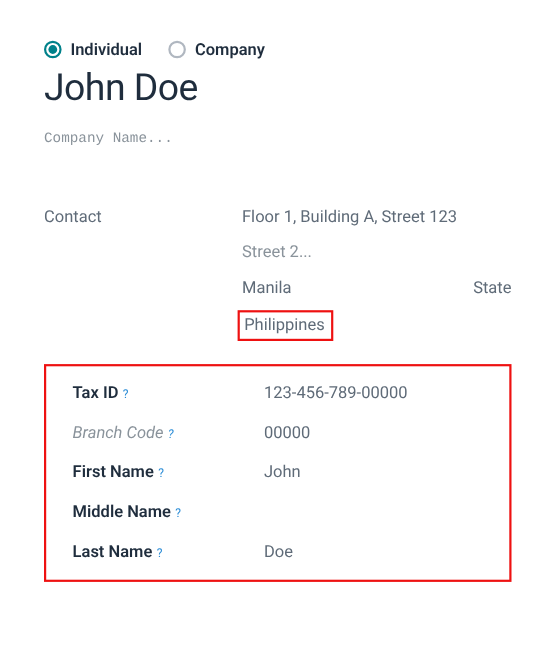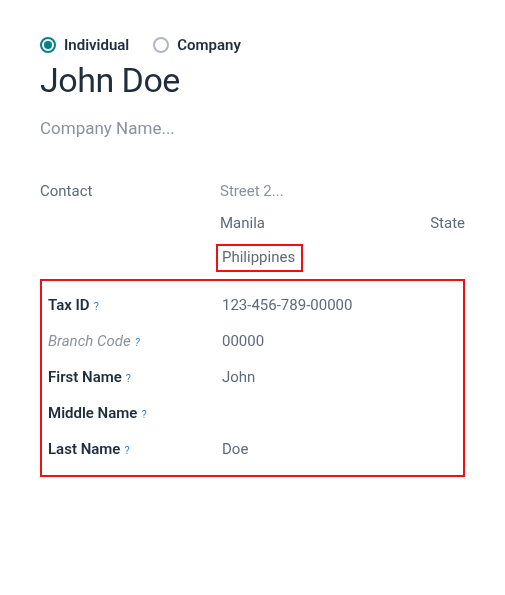--- a/index.html
+++ b/index.html
@@ -55,22 +55,23 @@
   }
   .title {
     font-size: 34px;
     font-weight: 400;
     color: #1f2d3d;
     margin: 4px 0 18px 0;
     letter-spacing: -0.5px;
   }
   .company-placeholder {
     color: #8a939b;
-    font-size: 17px;
-    margin-bottom: 37px;
+    font-size: 13px;
+    margin-bottom: 48px;
+    font-family: Liberation Mono, monospace;
   }
   .grid {
     display: grid;
     grid-template-columns: 180px 1fr;
     column-gap: 0;
   }
   .label-col {
     color: #5f6b78;
     font-size: 15px;
     padding: 7px 0;
@@ -92,21 +93,22 @@
   }
   .country-highlight {
     border: 2px solid #e11;
     padding: 2px 6px 4px 4px;
     margin-left: -4px;
     margin-top: -2px;
     align-self: flex-start;
   }
   .section-box {
     border: 2px solid #e11;
-    padding: 6px 6px 8px 6px;
+    margin-top: 14px;
+    padding: 6px 6px 8px 24px;
   }
   .field-row {
     display: grid;
     grid-template-columns: 174px 1fr;
     align-items: baseline;
     padding: 9px 0;
   }
   .field-label {
     font-size: 15px;
     font-weight: 600;
@@ -156,20 +158,21 @@
   </div>
 
   <div class="title">John Doe</div>
 
   <div class="company-placeholder">Company Name...</div>
 
   <div class="grid">
     <div class="label-col">Contact</div>
     <div class="value-col">
       <div class="addr-group">
+        <div>Floor 1, Building A, Street 123</div>
         <div class="street2-placeholder">Street 2...</div>
         <div class="two-col">
           <div>Manila</div>
           <div>State</div>
         </div>
         <div class="country-highlight">Philippines</div>
       </div>
     </div>
   </div>
 

